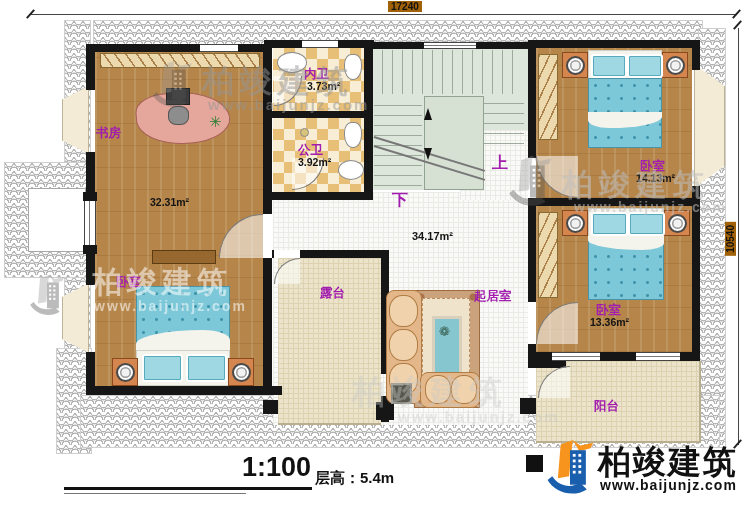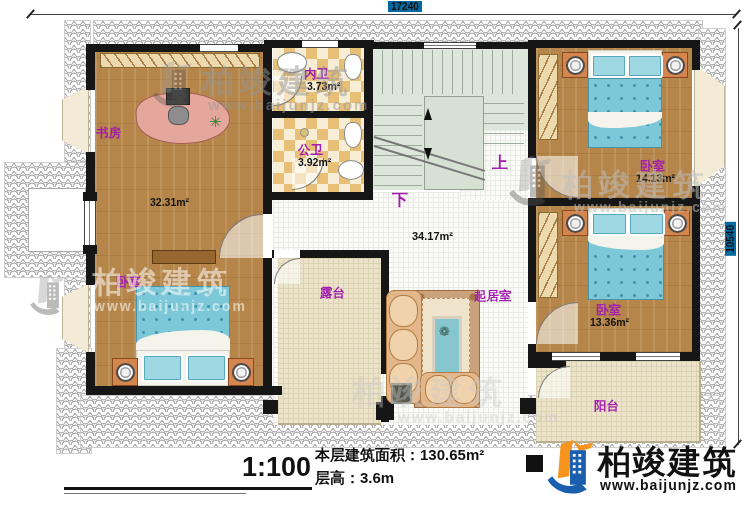--- a/index.html
+++ b/index.html
@@ -35,21 +35,21 @@
        background-image:linear-gradient(transparent 45%, #777 45% 55%, transparent 55%);}
   .winv{background:#fff;border-left:1.5px solid #444;border-right:1.5px solid #444;box-sizing:border-box;
        background-image:linear-gradient(90deg,transparent 45%, #777 45% 55%, transparent 55%);}
   .bay{background:#f4ebd6;box-shadow:inset 0 0 0 1px #bdb396;}
   .arc{border:1px solid #7a7a7a;background:rgba(255,255,255,.55);box-sizing:border-box;}
   .steps-v{background-image:repeating-linear-gradient(90deg,#9dab9c 0 1px,transparent 1px 10px);}
   .steps-h{background-image:repeating-linear-gradient(0deg,#9dab9c 0 1px,transparent 1px 10px);}
   .rlabel{position:absolute;font-weight:bold;color:#a21caf;font-size:12.5px;white-space:nowrap;z-index:7;}
   .ralabel{position:absolute;font-weight:bold;color:#141414;font-size:10.5px;white-space:nowrap;z-index:7;}
   .dimline{background:#444;}
-  .dimtext{position:absolute;font-size:10px;font-weight:bold;color:#111;background:#0369a1;padding:0 3px;z-index:9;}
+  .dimtext{position:absolute;font-size:10px;font-weight:bold;color:#111;background:#a16207;padding:0 3px;z-index:9;}
   .tick{position:absolute;width:11px;height:2px;background:#222;transform:rotate(-48deg);z-index:9;}
   .lamp{position:absolute;width:15px;height:15px;border-radius:50%;background:#f2f2f2;border:2px solid #4a4a4a;
         box-shadow:inset 0 0 0 2px #fff, inset 0 0 0 3.5px #9a9a9a;}
   .nstand{position:absolute;background:#d5854e;border:1px solid #8a4a1f;box-sizing:border-box;z-index:6;}
   .pillow{position:absolute;background:#9fd8e2;border:2px solid #fff;border-radius:3px;box-shadow:inset 0 0 0 1px #57a9bc;}
   .cushion{position:absolute;background:#f0d2ac;border:1px solid #b07c43;border-radius:45%;}
   .wm-name{position:absolute;font-weight:bold;z-index:8;letter-spacing:6px;white-space:nowrap;}
   .wm-site{position:absolute;font-weight:bold;z-index:8;letter-spacing:2px;white-space:nowrap;}
   .fixture{position:absolute;background:#fff;border:1.5px solid #8a8a8a;box-sizing:border-box;z-index:6;}
   .z1{z-index:1}.z2{z-index:2}.z3{z-index:3}.z4{z-index:4}.z5{z-index:5}.z6{z-index:6}.z7{z-index:7}.z8{z-index:8}.z9{z-index:9}
@@ -265,22 +265,21 @@
     </svg>
   <div class="wm-name" style="left:92px;top:262px;font-size:30px;color:rgba(255,255,255,.55);letter-spacing:5px;">柏竣建筑</div>
   <div class="wm-site" style="left:94px;top:298px;font-size:14px;color:rgba(255,255,255,.55);">www.baijunjz.com</div>
 
   <div class="wm-name" style="left:352px;top:370px;font-size:33px;color:rgba(200,200,200,.4);">柏竣建筑</div>
   <div class="wm-site" style="left:398px;top:408px;font-size:15px;color:rgba(200,200,200,.4);">www.baijunjz.com</div>
 
   <div class="abs z9" style="left:64px;top:487px;width:248px;height:3px;background:#111;"></div>
   <div class="abs z9" style="left:64px;top:493px;width:182px;height:1px;background:#777;"></div>
   <div class="abs z9" style="left:242px;top:452px;font-size:27px;font-weight:bold;color:#111;">1:100</div>
-  <div class="abs z9" style="left:315px;top:446px;font-size:15px;font-weight:bold;color:#111;">本层建筑面积：130.65m²</div>
-  <div class="abs z9" style="left:315px;top:469px;font-size:15px;font-weight:bold;color:#111;">层高：3.6m</div>
+  <div class="abs z9" style="left:315px;top:469px;font-size:15px;font-weight:bold;color:#111;">层高：5.4m</div>
 
   <div class="abs z9" style="left:526px;top:455px;width:17px;height:17px;background:#111;"></div>
   <svg class="abs z9" style="left:542px;top:436px;width:56px;height:62px;">
       <use href="#blogo"></use>
     </svg>
   <div class="abs z9" style="left:598px;top:440px;font-size:33px;font-weight:bold;color:#111;letter-spacing:2px;white-space:nowrap;">柏竣建筑</div>
   <div class="abs z9" style="left:600px;top:477px;font-size:14px;font-weight:bold;color:#111;letter-spacing:1px;white-space:nowrap;">www.baijunjz.com</div>
 
 </div>
 

